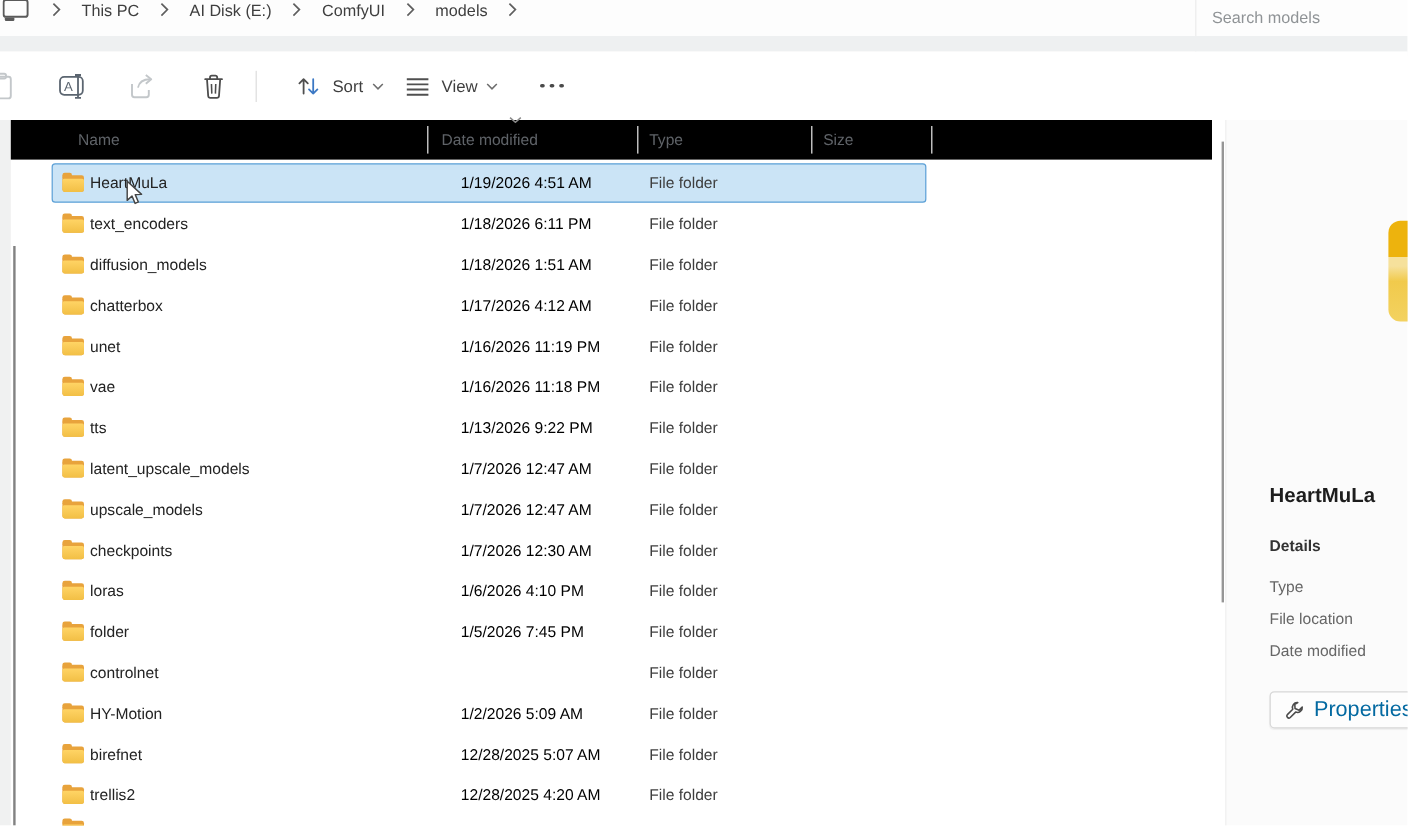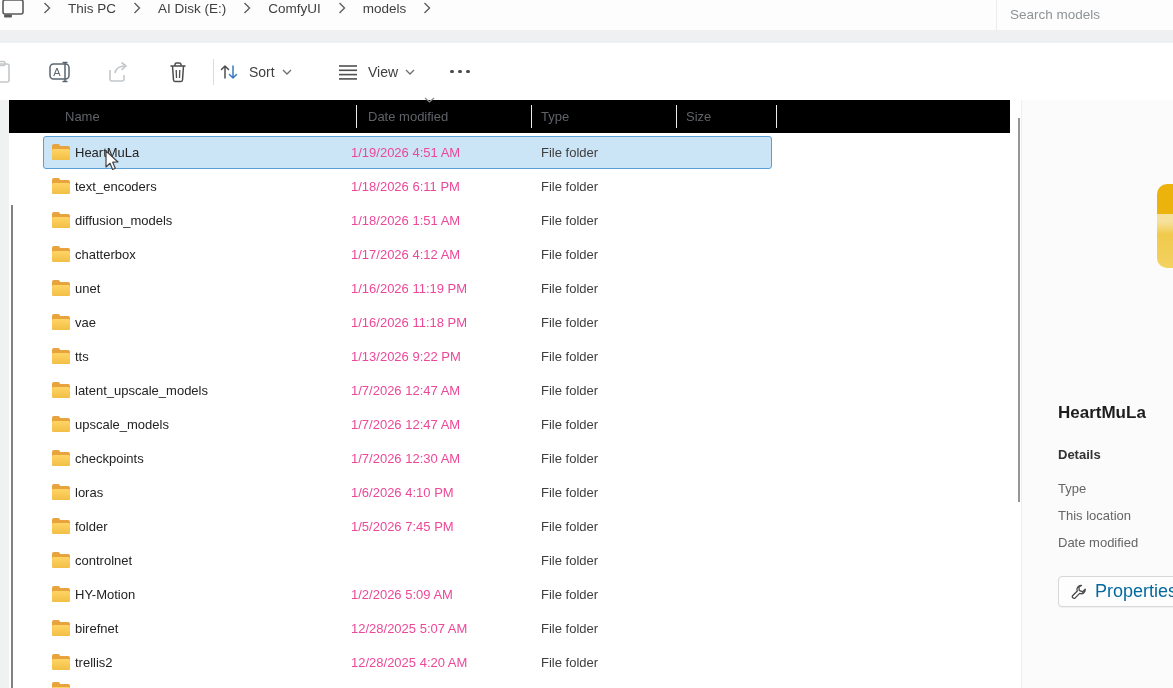--- a/index.html
+++ b/index.html
@@ -34,21 +34,21 @@
   .listhdr { position:absolute; left:0; top:100px; width:1010px; height:33px; background:#000000; }
   .hcol { position:absolute; top:0; height:33px; line-height:33px; font-size:13px; color:#5f6368; }
   .hsep { position:absolute; top:5px; width:1px; height:23px; background:#ebebeb; }
   .hdr-sortchev { position:absolute; left:424px; top:97px; }
 
   
   .rows { position:absolute; left:0; top:136px; width:1010px; }
   .row { position:relative; height:34px; }
   .cell { position:absolute; top:0; height:34px; line-height:34px; font-size:13px; white-space:nowrap; z-index:1; }
   .c-name { left:75px; color:#232323; }
-  .c-date { left:351px; color:#ec4899; }
+  .c-date { left:384px; color:#000000; }
   .c-type { left:541px; color:#3e3e3e; }
   .c-size { left:686px; color:#3e3e3e; }
   .row.selected::before {
     content:""; position:absolute; left:43px; top:0; width:727px; height:31px;
     background:var(--selection_bg,#cbe4f6);
     border:1.5px solid var(--selection_border,#5a9fd6);
     border-radius:3px; z-index:0;
   }
   
   .folder { position:absolute; left:52px; top:10px; width:18px; height:14px; z-index:1; }
@@ -158,21 +158,21 @@
     <span>
       <svg width="22" height="24" viewBox="0 0 22 24">
         <path d="M4 6 h14 M8 6 V4.5 a1.5 1.5 0 0 1 1.5-1.5 h3 a1.5 1.5 0 0 1 1.5 1.5 V6" fill="none" stroke="#4d4d4d" stroke-width="1.5" stroke-linecap="round"></path>
         <path d="M5.5 6 l1 14 a1.8 1.8 0 0 0 1.8 1.6 h5.4 a1.8 1.8 0 0 0 1.8-1.6 l1-14" fill="none" stroke="#4d4d4d" stroke-width="1.5"></path>
         <line x1="9.2" y1="10" x2="9.5" y2="18" stroke="#4d4d4d" stroke-width="1.3"></line>
         <line x1="12.8" y1="10" x2="12.5" y2="18" stroke="#4d4d4d" stroke-width="1.3"></line>
       </svg>
     </span>
   </div>
   <div class="tsep"></div>
-  <div class="tbtn" style="left:218px">
+  <div class="tbtn" style="left:246px">
     <span>
       <svg width="22" height="20" viewBox="0 0 22 20">
         <path d="M7 16 V4 M3.5 7.5 L7 4 L10.5 7.5" fill="none" stroke="#4f4f4f" stroke-width="1.5" stroke-linecap="round" stroke-linejoin="round"></path>
         <path d="M15 4 V16 M11.5 12.5 L15 16 L18.5 12.5" fill="none" stroke="var(--sort_arrow_accent,#3b78c4)" stroke-width="1.5" stroke-linecap="round" stroke-linejoin="round"></path>
       </svg>
     </span>
     <span class="tlabel">Sort</span>
     <span class="tchev">
       <svg width="10" height="6" viewBox="0 0 10 6">
           <path d="M1 1 L5 5 L9 1" fill="none" stroke="#6e6e6e" stroke-width="1.3"></path>
@@ -404,21 +404,21 @@
 
 <div class="left-strip"></div>
 <div class="left-thumb"></div>
 <div class="list-thumb"></div>
 
 <div class="details"></div>
 <div class="bigfolder"></div>
 <div class="dp-title">HeartMuLa</div>
 <div class="dp-section">Details</div>
 <div class="dp-field" style="top:481px">Type</div>
-<div class="dp-field" style="top:508px">This location</div>
+<div class="dp-field" style="top:508px">File location</div>
 <div class="dp-field" style="top:535px">Date modified</div>
 <div class="props-btn">
   <span style="display:flex">
     <svg width="16" height="16" viewBox="0 0 16 16">
         <path d="M10.5 1.5 a4 4 0 0 0-4.2 5.5 L1.8 11.5 a1.7 1.7 0 0 0 2.4 2.4 L8.7 9.4 a4 4 0 0 0 5.5-4.2 L11.6 7.8 L8.2 6.4 L8 3 Z" fill="none" stroke="#4a4a4a" stroke-width="1.3" stroke-linejoin="round"></path>
       </svg>
   </span>
   <span>Properties</span>
 </div>
 

